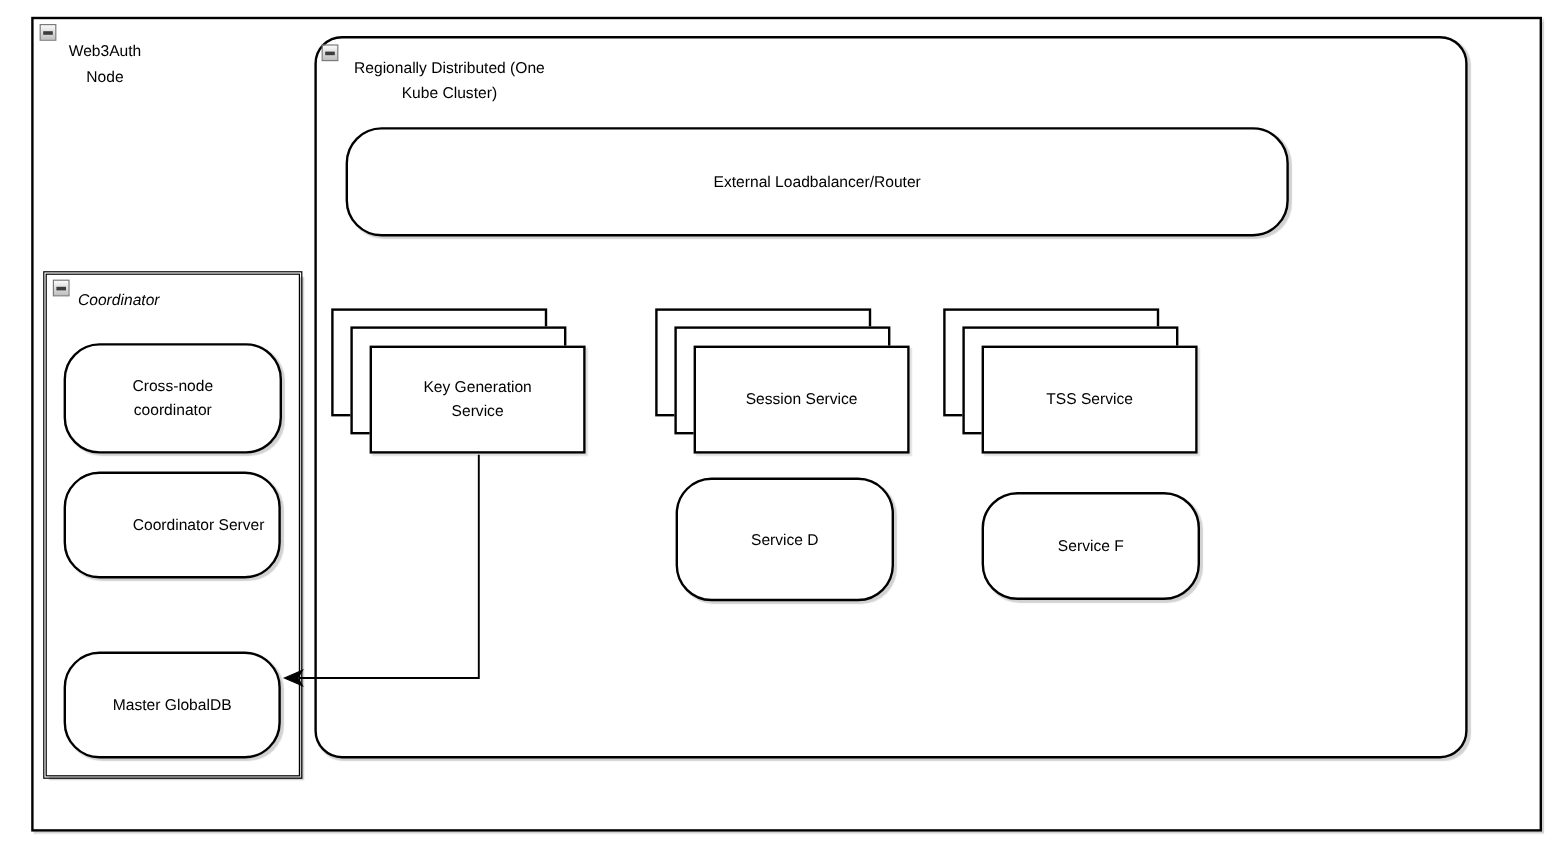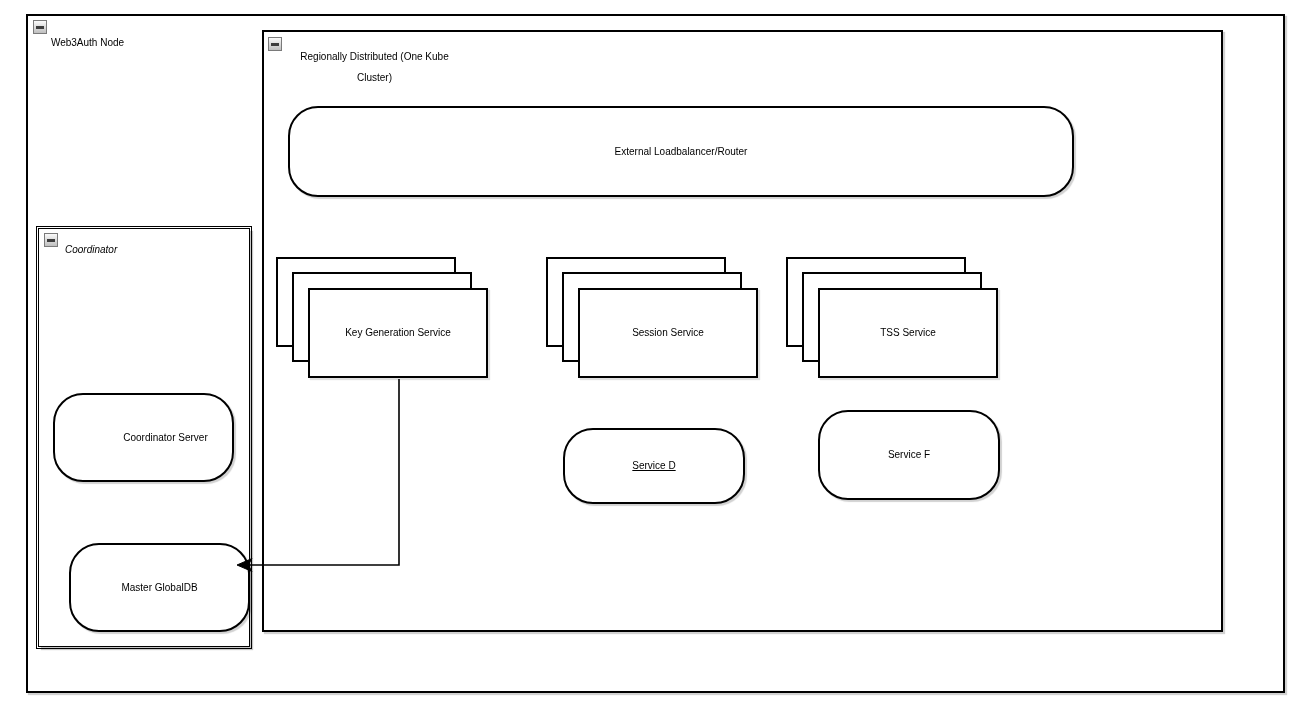--- a/index.html
+++ b/index.html
@@ -1,19 +1,19 @@
 <!DOCTYPE html>
 <html><head>
 <meta charset="utf-8">
 <style>
   html,body{margin:0;padding:0;background:#ffffff;}
   #canvas{
     position:relative;width:1302px;height:708px;background:#ffffff;
     font-family:"Liberation Sans","DejaVu Sans",sans-serif;
-    font-size:10px;color:#000;overflow:hidden;
+    font-size:13px;color:#000;overflow:hidden;
   }
   
   .shape{
     position:absolute;box-sizing:border-box;background:#ffffff;
     border:2px solid #000;
     box-shadow:2px 2px 1px rgba(0,0,0,0.18);
   }
   .container-lbl{
     position:absolute;text-align:center;line-height:21px;white-space:normal;
   }
@@ -57,21 +57,21 @@
 
 <div id="canvas">
 
   <div class="shape" style="left:26px;top:14px;width:1259px;height:679px;">
     <div class="collapse-btn" style="left:5px;top:4px;">
       <div class="minus-bar"></div>
     </div>
     <div class="container-lbl" style="left:12px;top:16px;width:95px;">Web3Auth Node</div>
   </div>
 
-  <div class="shape" style="left:262px;top:30px;width:961px;height:602px;">
+  <div class="shape" style="left:262px;top:30px;width:961px;height:602px;border-radius:23px;">
     <div class="collapse-btn" style="left:4px;top:5px;">
       <div class="minus-bar"></div>
     </div>
     <div class="container-lbl" style="left:28px;top:14px;width:165px;">Regionally Distributed (One Kube Cluster)</div>
   </div>
 
   <div class="shape node" style="left:288px;top:106px;width:786px;height:91px;">
     <span class="node-label">External Loadbalancer/Router</span>
   </div>
 
@@ -92,41 +92,44 @@
   </div>
 
   <div class="stack" style="left:786px;top:257px;width:214px;height:123px;">
     <div class="sheet" style="left:0;top:0;"></div>
     <div class="sheet" style="left:16px;top:15px;"></div>
     <div class="sheet front" style="left:32px;top:31px;">
       <span class="node-label" style="width:160px;">TSS Service</span>
     </div>
   </div>
 
-  <div class="shape node" style="left:563px;top:428px;width:182px;height:76px;text-decoration:underline;">
+  <div class="shape node" style="left:563px;top:398px;width:182px;height:103px;">
     <span class="node-label">Service D</span>
   </div>
 
   <div class="shape node" style="left:818px;top:410px;width:182px;height:90px;">
     <span class="node-label">Service F</span>
   </div>
 
   <div class="shape dbl-border" style="left:38px;top:228px;width:212px;height:419px;background:#fff;">
     <div class="collapse-btn" style="left:5px;top:4px;">
       <div class="minus-bar"></div>
     </div>
     <div class="container-lbl" style="left:26px;top:10px;width:120px;text-align:left;font-style:italic;">Coordinator</div>
   </div>
 
+  <div class="shape node" style="left:53px;top:286px;width:182px;height:92px;">
+    <span class="node-label" style="width:110px;">Cross-node coordinator</span>
+  </div>
 
   <div class="shape node" style="left:53px;top:393px;width:181px;height:89px;padding-left:44px;">
     <span class="node-label">Coordinator Server</span>
   </div>
 
-  <div class="shape node" style="left:53px;top:543px;width:181px;height:89px;margin-left:16px;">
+  <div class="shape node" style="left:53px;top:543px;width:181px;height:89px;">
     <span class="node-label">Master GlobalDB</span>
   </div>
 
   <svg id="edge-overlay" viewBox="0 0 1302 708" xmlns="http://www.w3.org/2000/svg">
     <polyline points="399,379 399,565 250,565" fill="none" stroke="#000" stroke-width="1.6"></polyline>
     <path d="M 237 565 L 252 558.5 L 248.2 565 L 252 571.5 Z" fill="#000" stroke="#000"></path>
   </svg>
 
 </div>
 

